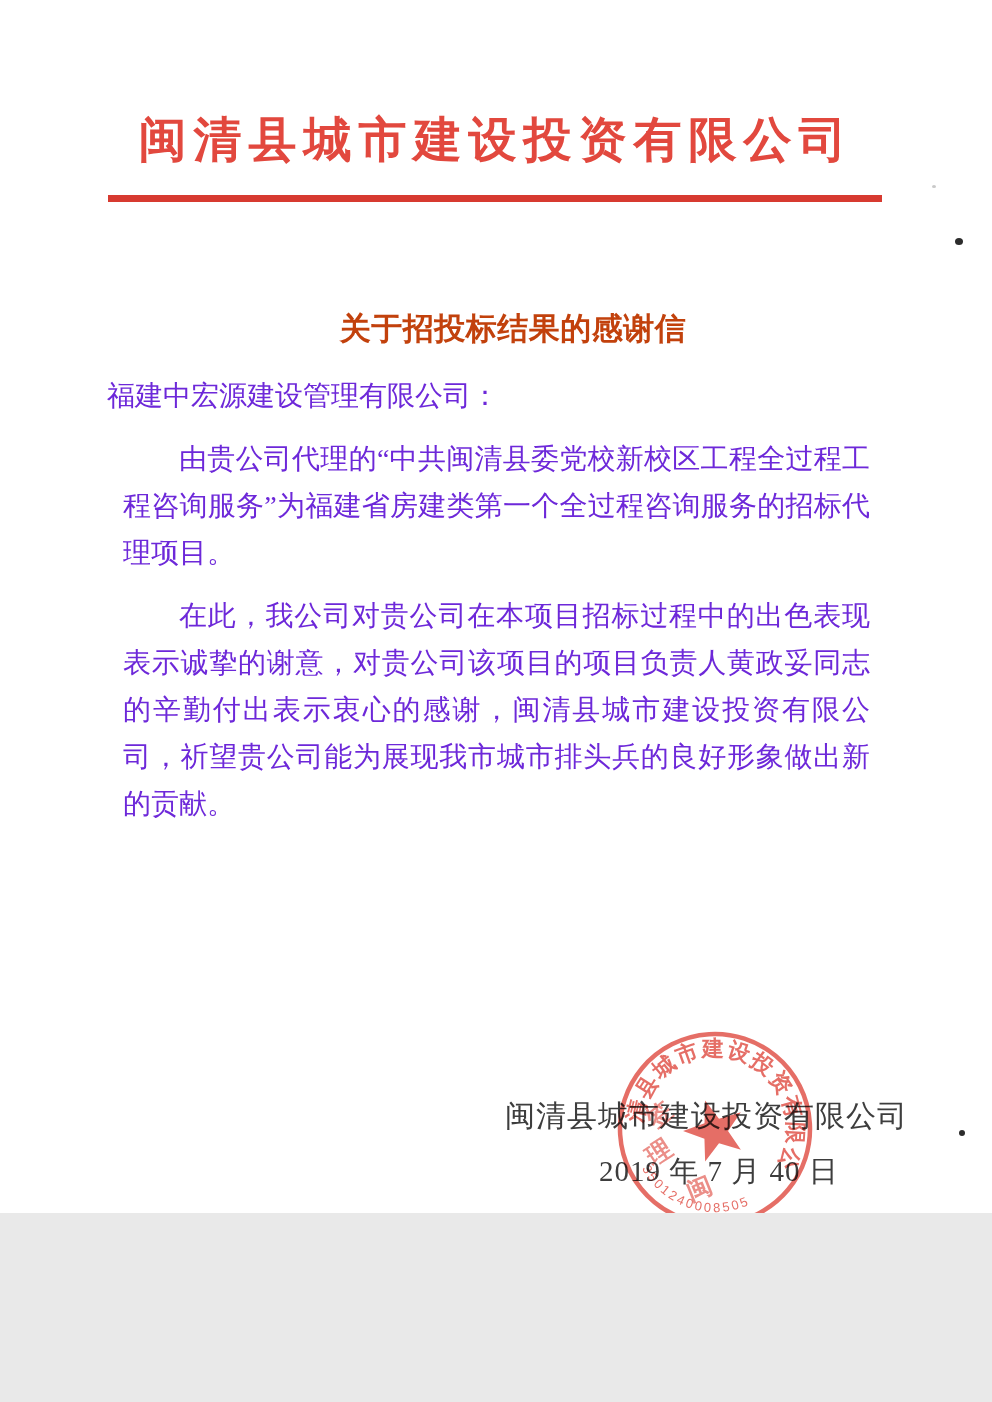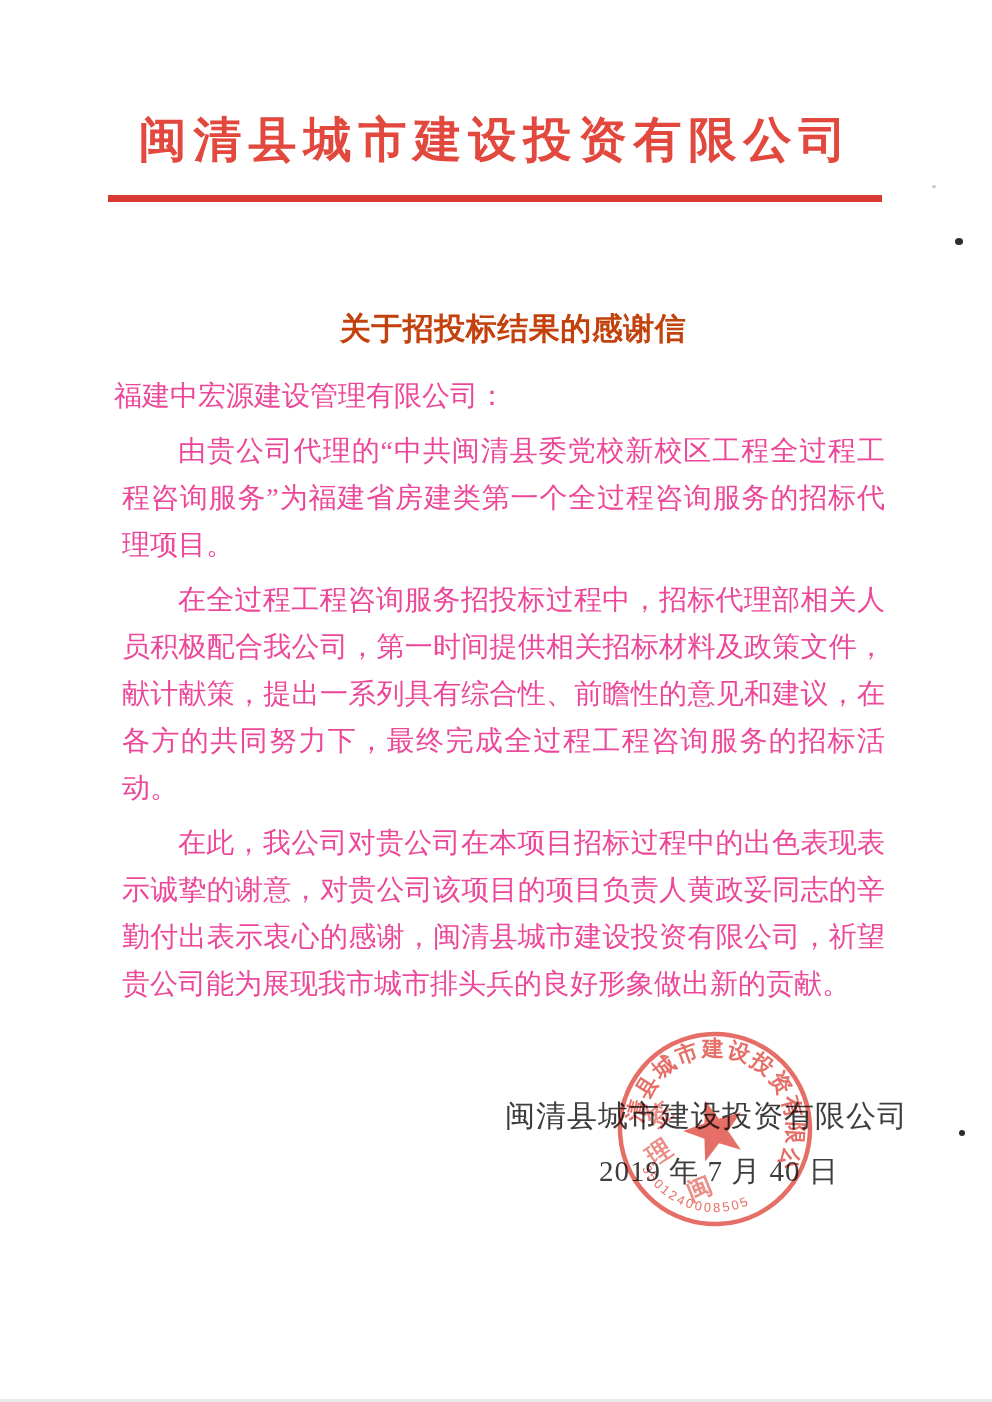--- a/index.html
+++ b/index.html
@@ -1,18 +1,18 @@
 <!DOCTYPE html>
 <html><head>
 <meta charset="utf-8">
 <style>
   html, body { margin: 0; padding: 0; background: #e9e9e9; }
   .page {
     position: relative;
-    width: 992px; height: 1399px;
+    width: 992px; height: 1213px;
     margin: 0 auto;
     background: #ffffff;
     overflow: hidden;
     font-family: "Liberation Serif", serif;
   }
   
   .letterhead {
     position: absolute; top: 108px; left: 0; width: 100%;
     text-align: center;
     font-family: "Liberation Serif", serif;
@@ -34,30 +34,30 @@
     text-align: center;
     font-family: "Liberation Sans", sans-serif;
     font-weight: 700;
     font-size: 31px;
     letter-spacing: 0.5px;
     color: #c2410c;
     margin: 17px;
   }
   
   .content {
-    position: absolute; top: 372px; left: 114px;
+    position: absolute; top: 372px; left: 107px;
     width: 779px;
     font-size: 28px;
     line-height: 47px;
-    color: #ec4899;
+    color: #6d28d9;
     text-align: justify;
   }
   .salutation { margin: 0; }
   .content p.para {
-    margin: 8px;
+    margin: 16px;
     text-indent: 56px;
   }
   
   .signature {
     position: absolute; top: 1096px; right: 84px;
     font-size: 30px;
     letter-spacing: 1px;
     color: #3d3d3d;
     white-space: nowrap;
   }
@@ -97,21 +97,20 @@
 
   <div class="speck speck-1"></div>
   <div class="speck speck-2"></div>
   <div class="speck speck-3"></div>
 
   <h2 class="doc-title">关于招投标结果的感谢信</h2>
 
   <div class="content">
     <p class="salutation">福建中宏源建设管理有限公司：</p>
     <p class="para">由贵公司代理的“中共闽清县委党校新校区工程全过程工程咨询服务”为福建省房建类第一个全过程咨询服务的招标代理项目。</p>
-    <p class="para">在全过程工程咨询服务招投标过程中，招标代理部相关人员积极配合我公司，第一时间提供相关招标材料及政策文件，献计献策，提出一系列具有综合性、前瞻性的意见和建议，在各方的共同努力下，最终完成全过程工程咨询服务的招标活动。</p>
     <p class="para">在此，我公司对贵公司在本项目招标过程中的出色表现表示诚挚的谢意，对贵公司该项目的项目负责人黄政妥同志的辛勤付出表示衷心的感谢，闽清县城市建设投资有限公司，祈望贵公司能为展现我市城市排头兵的良好形象做出新的贡献。</p>
   </div>
 
   <div class="signature">闽清县城市建设投资有限公司</div>
 
   <div class="sig-date">2019 年 7 月 40 日</div>
 
   <svg class="seal" viewBox="0 0 216 216">
     <g class="ink">
       <g transform="rotate(18 108 108)">

